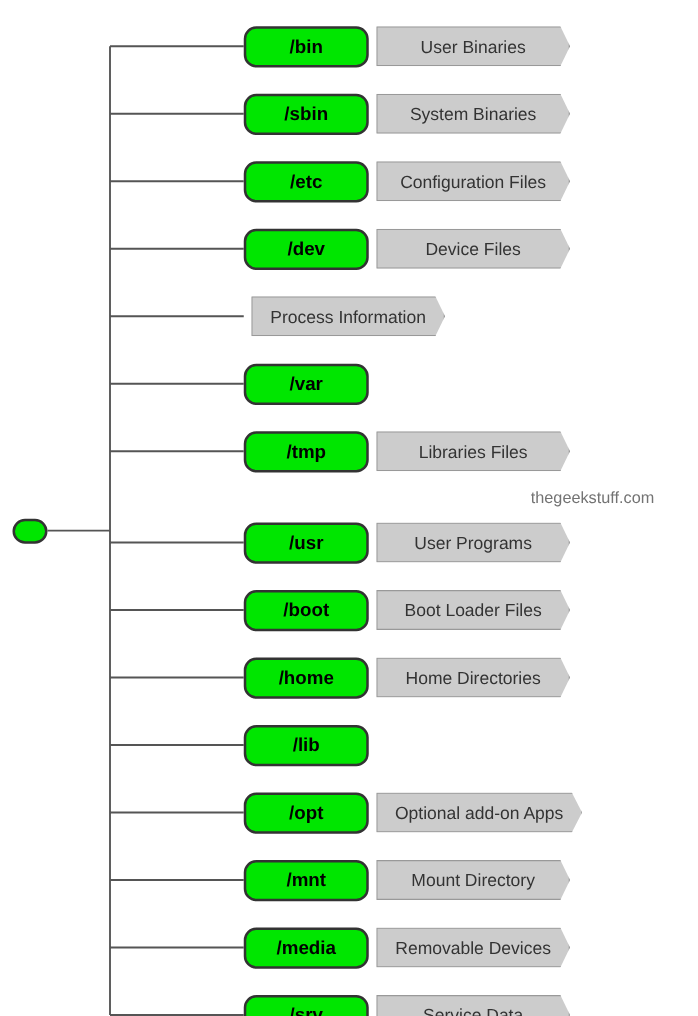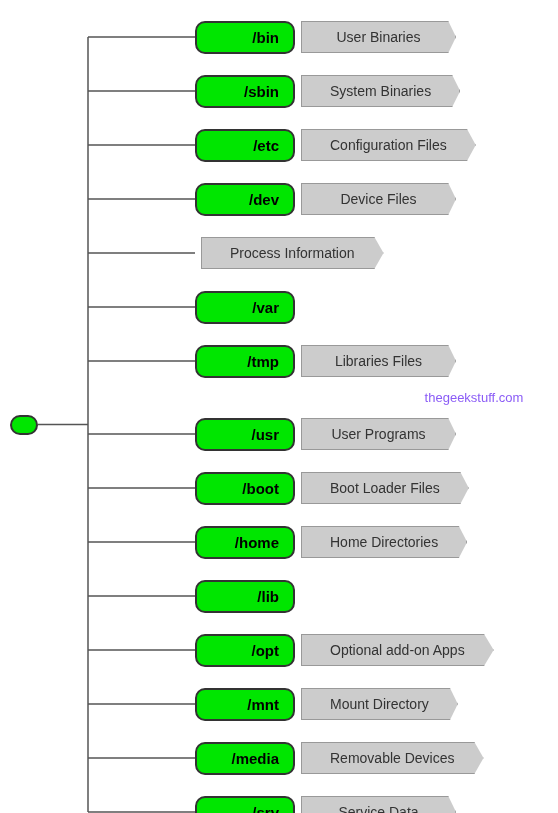--- a/index.html
+++ b/index.html
@@ -39,21 +39,21 @@
       border-radius: 10px;
       padding: 8px 12px;
       font-size: 15px;
       font-weight: bold;
       color: #000;
       text-align: center;
     }
     .label-box {
       background: #ccc;
       border: 1.5px solid #999;
-      padding: 7px 28px;
+      padding: 7px 14px;
       font-size: 14px;
       color: #333;
       text-align: center;
       position: relative;
       clip-path: polygon(0 0, 95% 0, 100% 50%, 95% 100%, 0 100%);
       min-width: 155px;
     }
     svg.lines {
       position: absolute;
       top: 0; left: 0;
@@ -67,28 +67,27 @@
     }
     .row {
       display: flex;
       align-items: center;
       margin: 4px 0;
       height: 46px;
     }
     .row .node-box {
       min-width: 100px;
       width: 89px;
-      text-align: right;
     }
     .row .label-box {
       margin-left: 6px;
     }
     .watermark {
       text-align: center;
-      color: #8b5cf6;
+      color: #737373;
       font-size: 13px;
       margin: 2px 0 2px 195px;
     }
   </style>
 </head>
 <body>
 
 <div class="diagram" id="diagram" style="height: 849px;">
 
   <svg class="lines" id="svg-lines" height="832">

